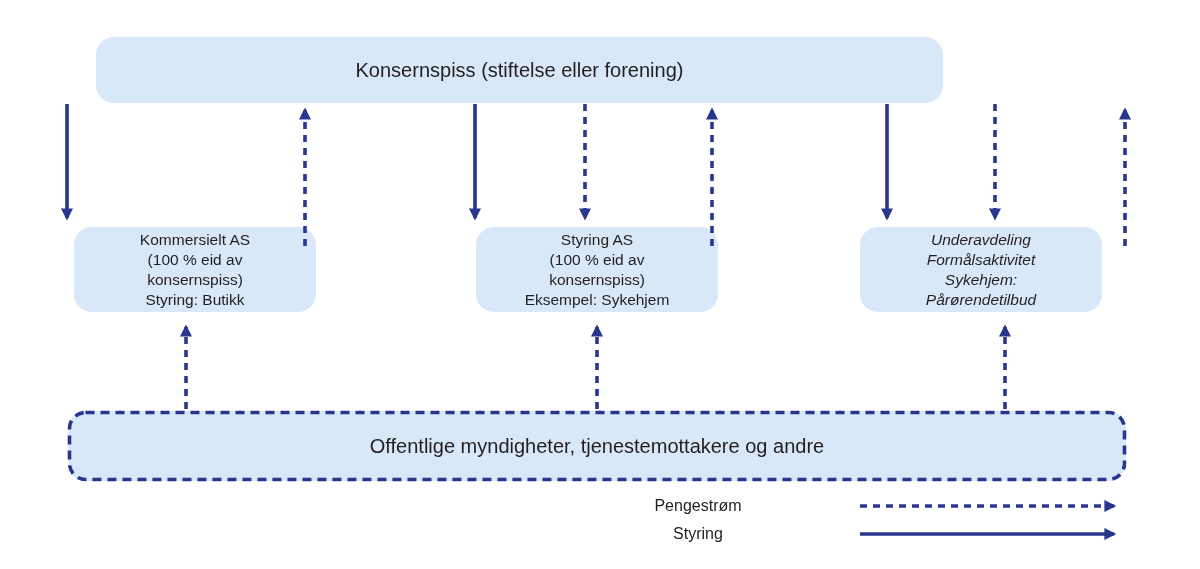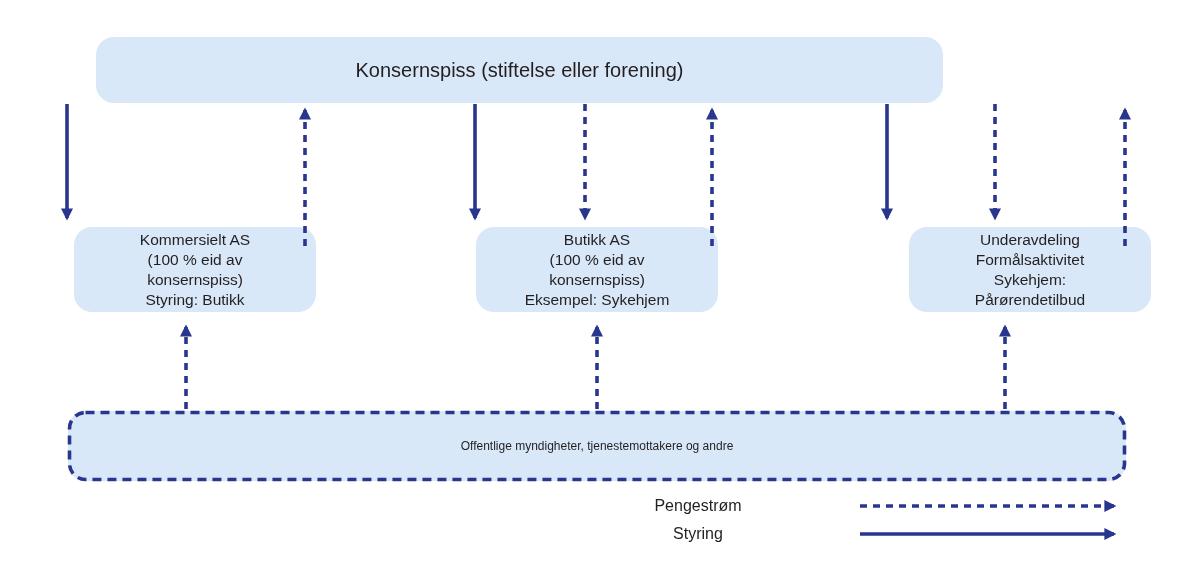--- a/index.html
+++ b/index.html
@@ -23,22 +23,22 @@
     display:flex;
     align-items:center;
     justify-content:center;
     text-align:center;
     box-sizing:border-box;
   }
   .top-box{left:65px;top:37px;width:847px;height:66px;font-size:20px;margin-left:31px;}
   .mid-box{top:227px;width:242px;height:85px;font-size:15.5px;line-height:20px;flex-direction:column;padding:2px 4px;}
   #mid-kommersielt{left:74px;}
   #mid-ideelt{left:476px;}
-  #mid-underavdeling{left:909px;}
-  .bottom-box{left:68px;top:411px;width:1058px;height:70px;font-size:12px;}
+  #mid-underavdeling{left:860px;font-style:italic;}
+  .bottom-box{left:68px;top:411px;width:1058px;height:70px;font-size:20px;}
   .overlay{
     position:absolute;left:0;top:0;width:1200px;height:569px;
     pointer-events:none;
   }
   .overlay line, .overlay rect{
     stroke:var(--arrow);
     fill:none;
   }
   .solid-arrow{stroke-width:3.6;}
   .dashed-arrow{stroke-width:3.6;stroke-dasharray:7 6;}
@@ -65,21 +65,21 @@
   </div>
 
   <div class="box mid-box" id="mid-kommersielt">
     <div>Kommersielt AS</div>
     <div>(100 % eid av</div>
     <div>konsernspiss)</div>
     <div>Styring: Butikk</div>
   </div>
 
   <div class="box mid-box" id="mid-ideelt">
-    <div>Butikk AS</div>
+    <div>Styring AS</div>
     <div>(100 % eid av</div>
     <div>konsernspiss)</div>
     <div>Eksempel: Sykehjem</div>
   </div>
 
   <div class="box mid-box" id="mid-underavdeling">
     <div>Underavdeling</div>
     <div>Formålsaktivitet</div>
     <div>Sykehjem:</div>
     <div>Pårørendetilbud</div>

